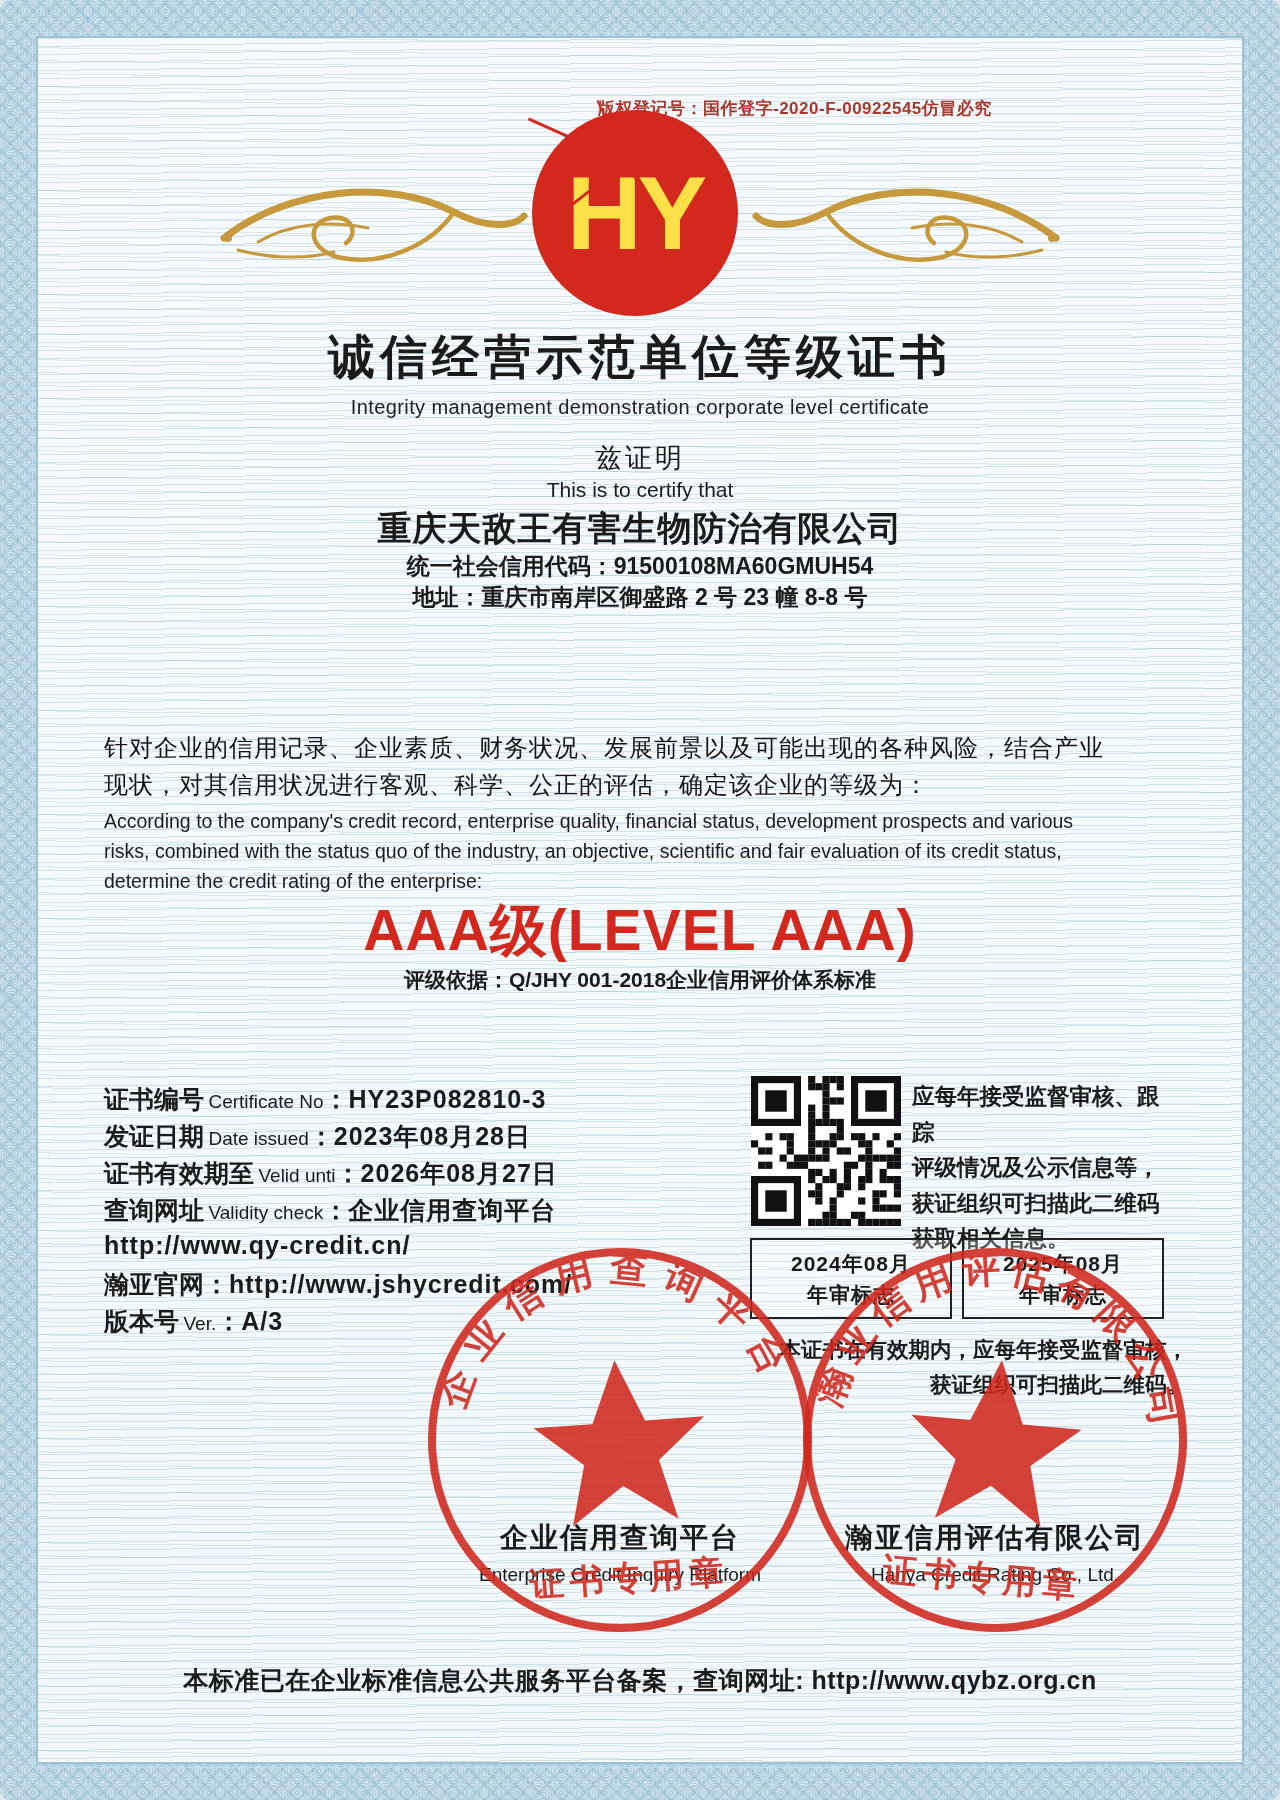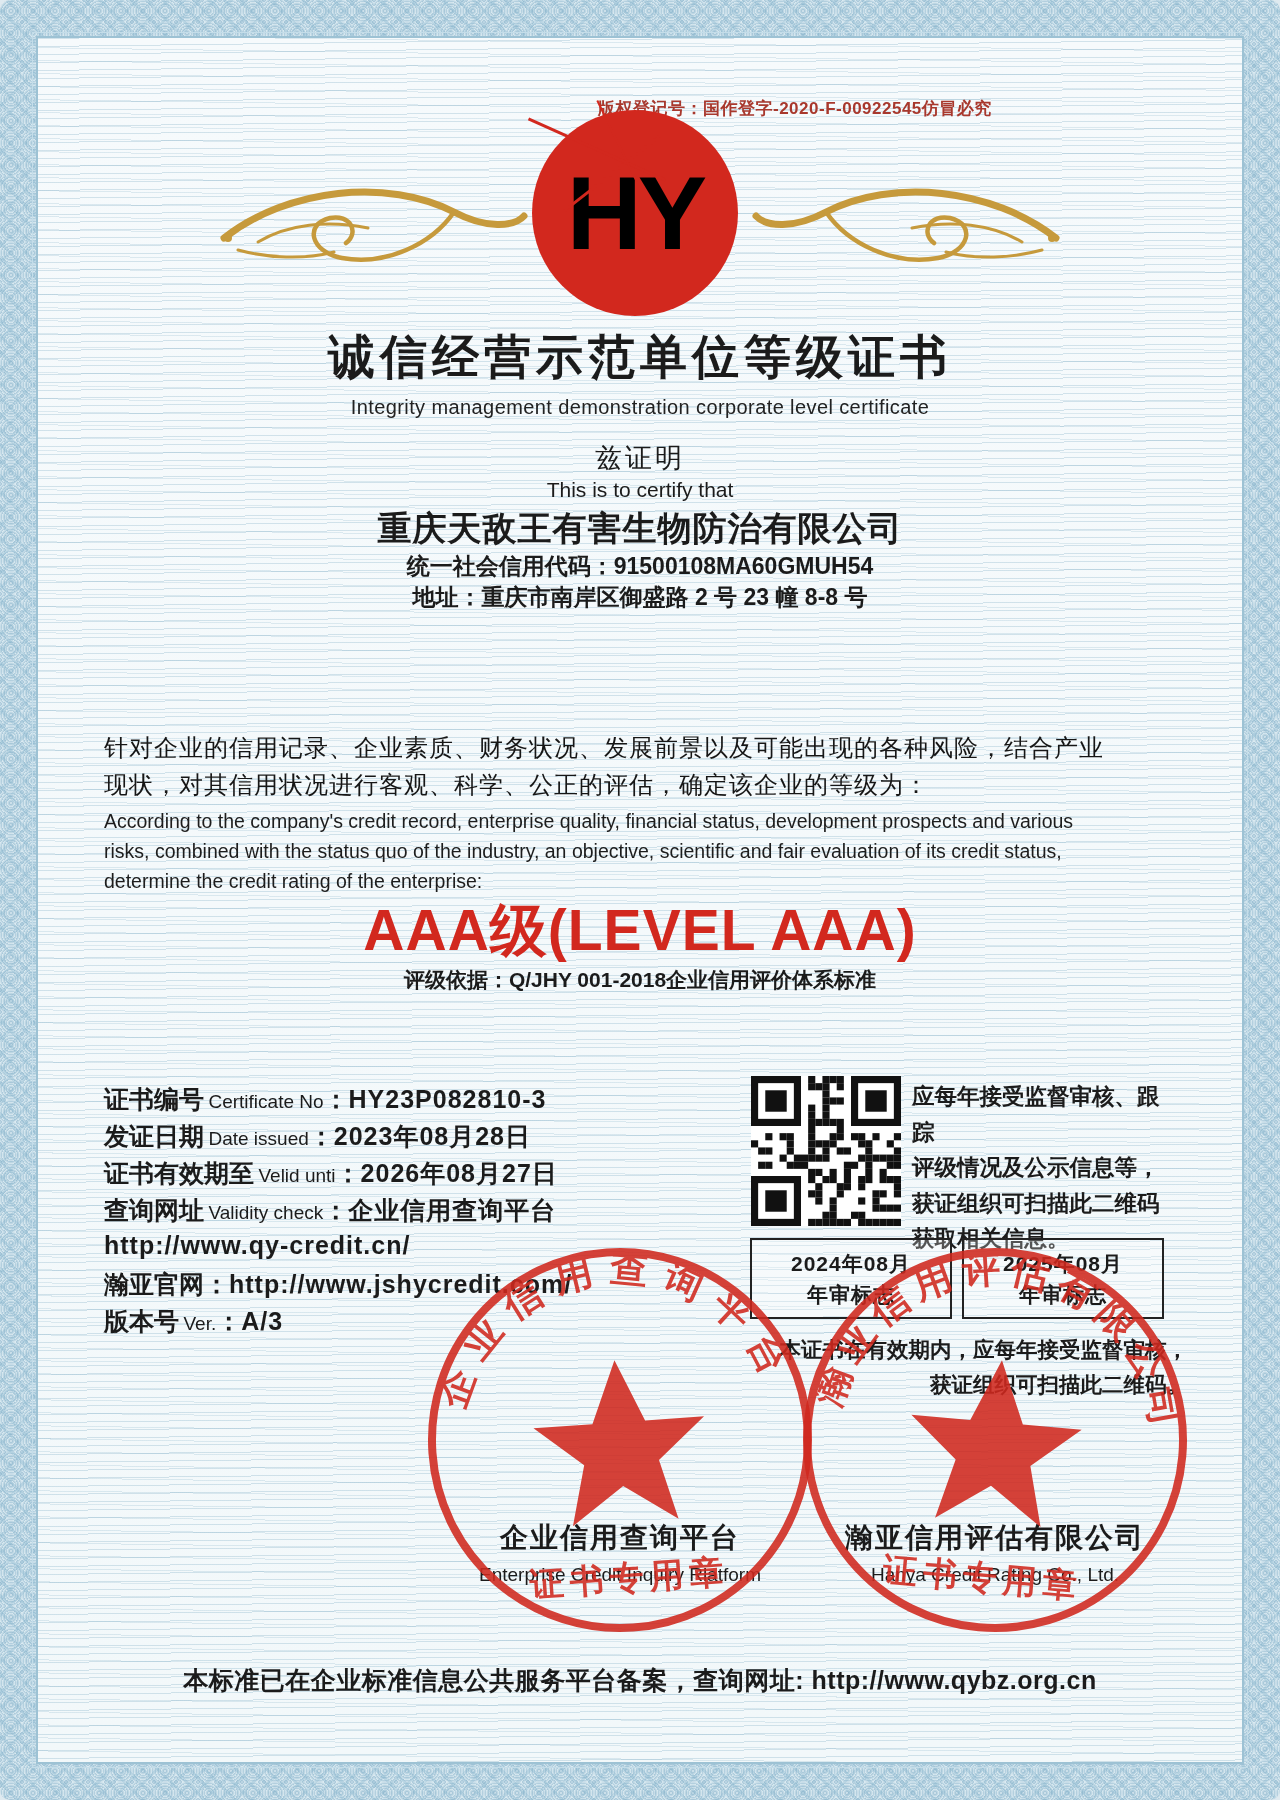--- a/index.html
+++ b/index.html
@@ -23,21 +23,21 @@
       repeating-linear-gradient(180.8deg, rgba(122,170,194,.22) 0 1px, rgba(255,255,255,0) 1px 13px),
       linear-gradient(#f6fafc,#f2f8fa);
   }
   .abs{position:absolute;}
   .ctr{left:0;width:1280px;text-align:center;}
 
   .copyright{top:97px;left:598px;font-size:17px;color:#a8382d;letter-spacing:.5px;font-weight:bold;}
 
   .logo-circle{top:110px;left:532px;width:206px;height:206px;border-radius:50%;
     background:#d2281e;display:flex;align-items:center;justify-content:center;z-index:3;}
-  .logo-hy{font-size:104px;font-weight:800;color:#000000;letter-spacing:-4px;line-height:1;position:relative;}
+  .logo-hy{font-size:104px;font-weight:800;color:#fde047;letter-spacing:-4px;line-height:1;position:relative;}
   .crack{position:absolute;background:#d2281e;}
   .crack.c1{width:150px;height:3px;transform:rotate(24deg);left:-10px;top:38px;}
   .crack.c2{width:120px;height:3px;transform:rotate(-38deg);left:20px;top:62px;}
   .crack.c3{width:90px;height:2px;transform:rotate(64deg);left:40px;top:30px;}
 
   .flourish{top:172px;width:310px;height:100px;z-index:2;}
   .flourish.left{left:218px;}
   .flourish.right{left:752px;transform:scaleX(-1);}
 
   .title{top:326px;font-size:47px;font-weight:700;letter-spacing:5px;}

